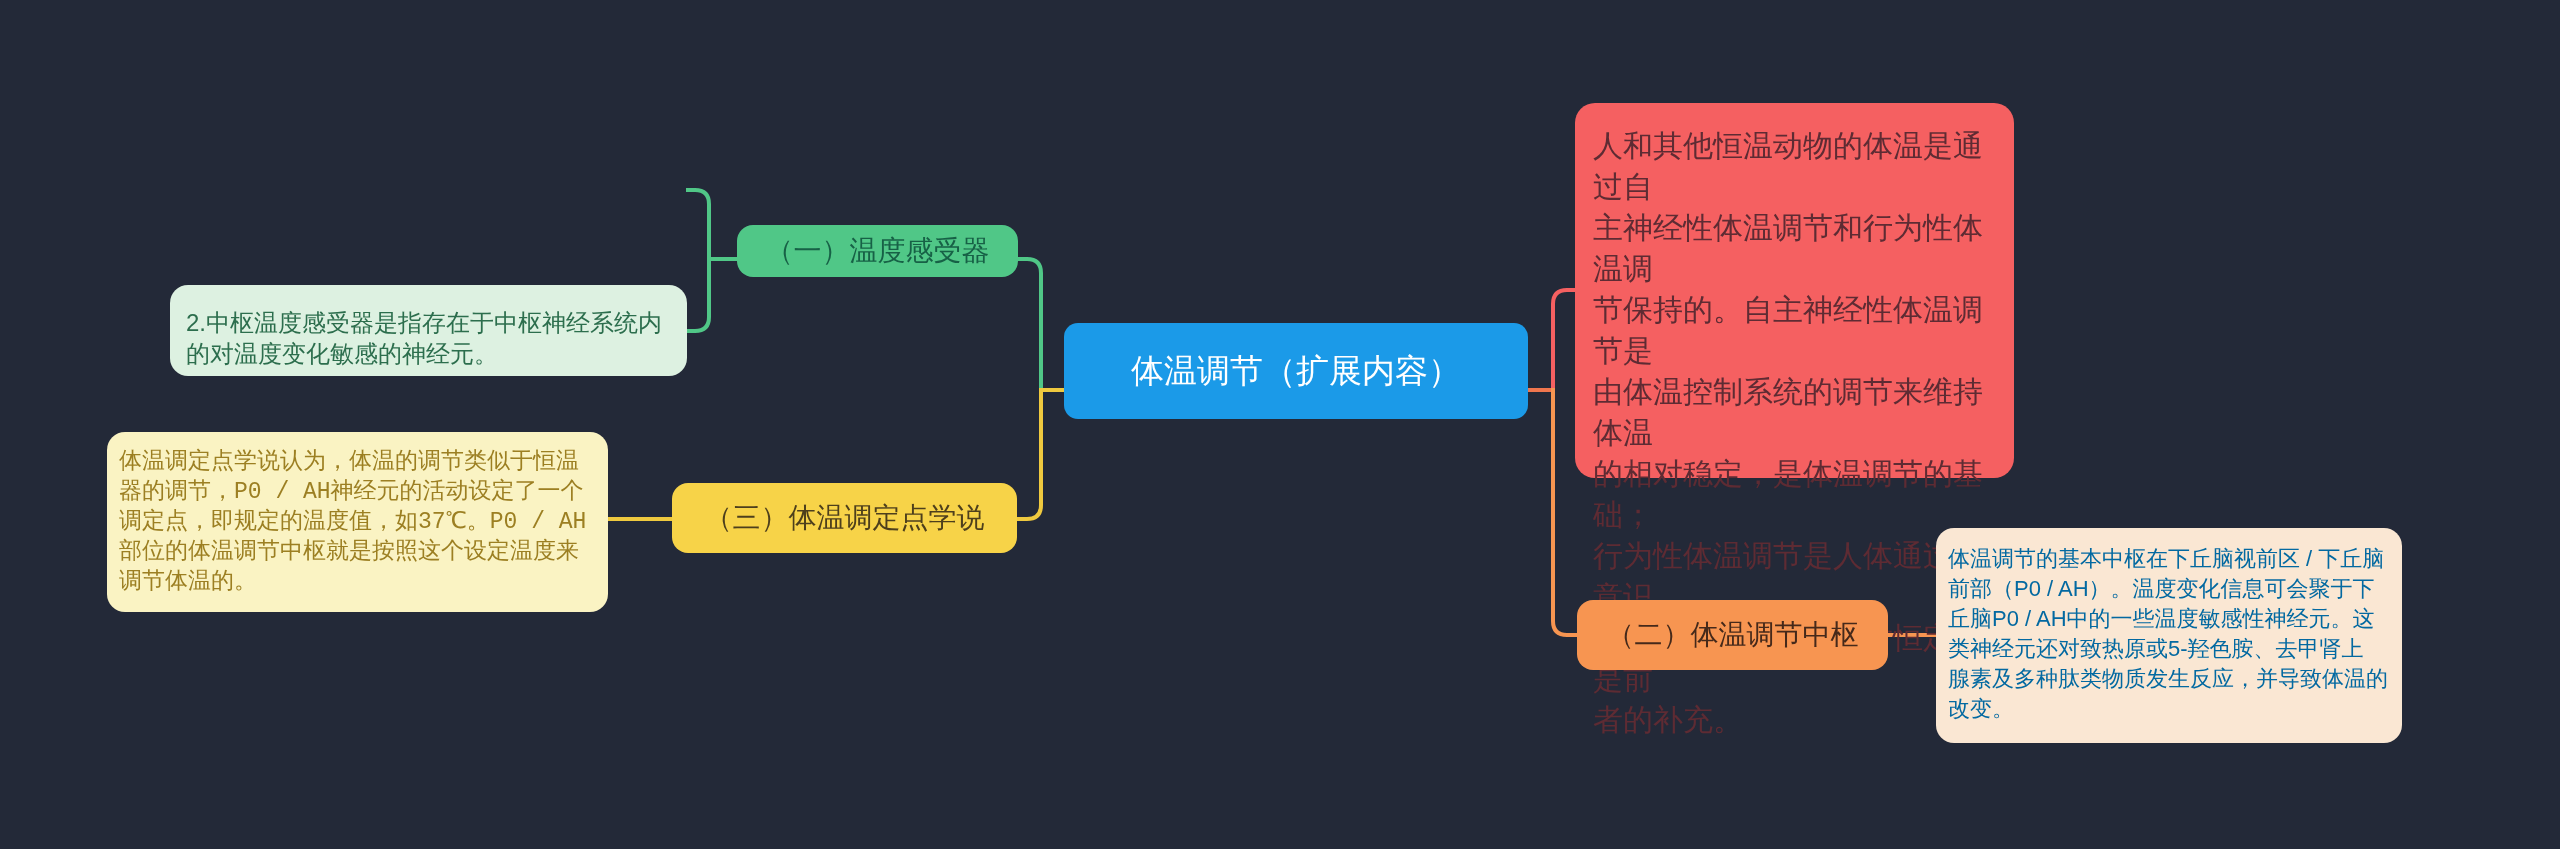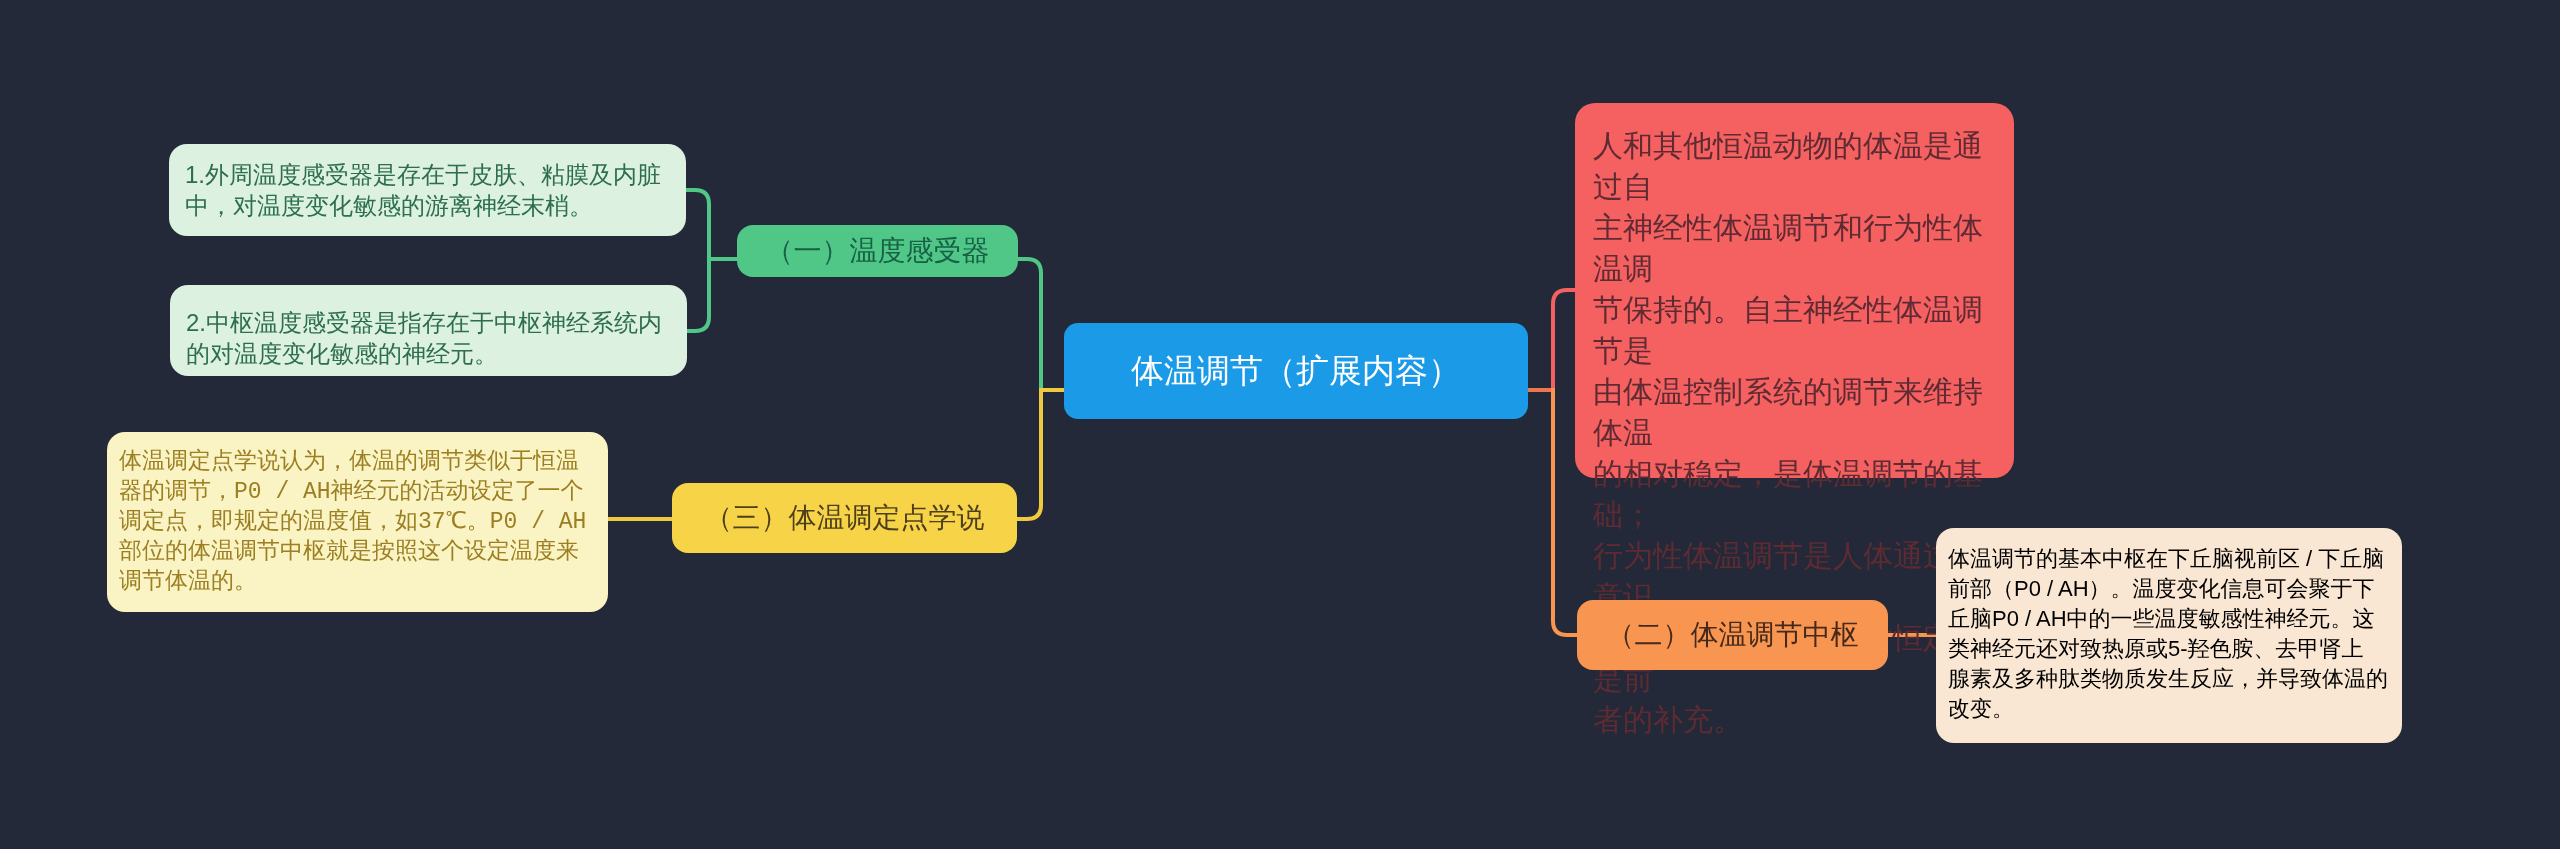--- a/index.html
+++ b/index.html
@@ -42,21 +42,21 @@
     font-size:23px;line-height:30px;padding:15px 12px;font-family:Liberation Mono, monospace;
   }
   .note-red{
     left:1575px;top:103px;width:439px;height:375px;
     background:#F56061;color:#5E2B33;
     border-radius:20px;
     font-size:30px;line-height:41px;padding:22px 18px;
   }
   .note-cream{
     left:1936px;top:528px;width:466px;height:215px;
-    background:#FAE7D3;color:#000000;
+    background:#FAE7D3;color:#0369a1;
     font-size:22px;line-height:30px;padding:16px 12px;
   }
 
   .topic{
     position:absolute;
     box-sizing:border-box;
     border-radius:16px;
     display:flex;align-items:center;justify-content:center;
     font-size:28px;
   }
@@ -90,22 +90,20 @@
     <path class="c-green" d="M 1018 259 H 1027 Q 1041 259 1041 273 V 389"></path>
     <path class="c-yellow" d="M 1041 390 H 1064"></path>
     <path class="c-yellow" d="M 1041 388 V 505 Q 1041 519 1027 519 H 1017"></path>
     <path class="c-yellow" d="M 608 519 H 672"></path>
     <path class="c-blend" d="M 1528 390 H 1553"></path>
     <path class="c-red" d="M 1553 392 V 304 Q 1553 290 1567 290 H 1575"></path>
     <path class="c-orange" d="M 1553 388 V 621 Q 1553 635 1567 635 H 1577"></path>
     <path class="c-orange" d="M 1888 635 H 1936"></path>
   </svg>
 
-  <div class="note note-green">1.外周温度感受器是存在于皮肤、粘膜及内脏
-中，对温度变化敏感的游离神经末梢。</div>
 
   <div class="note note-green2">2.中枢温度感受器是指存在于中枢神经系统内
 的对温度变化敏感的神经元。</div>
 
   <div class="topic topic-receptors">（一）温度感受器</div>
 
   <div class="note note-yellow">体温调定点学说认为，体温的调节类似于恒温
 器的调节，P0 / AH神经元的活动设定了一个
 调定点，即规定的温度值，如37℃。P0 / AH
 部位的体温调节中枢就是按照这个设定温度来

